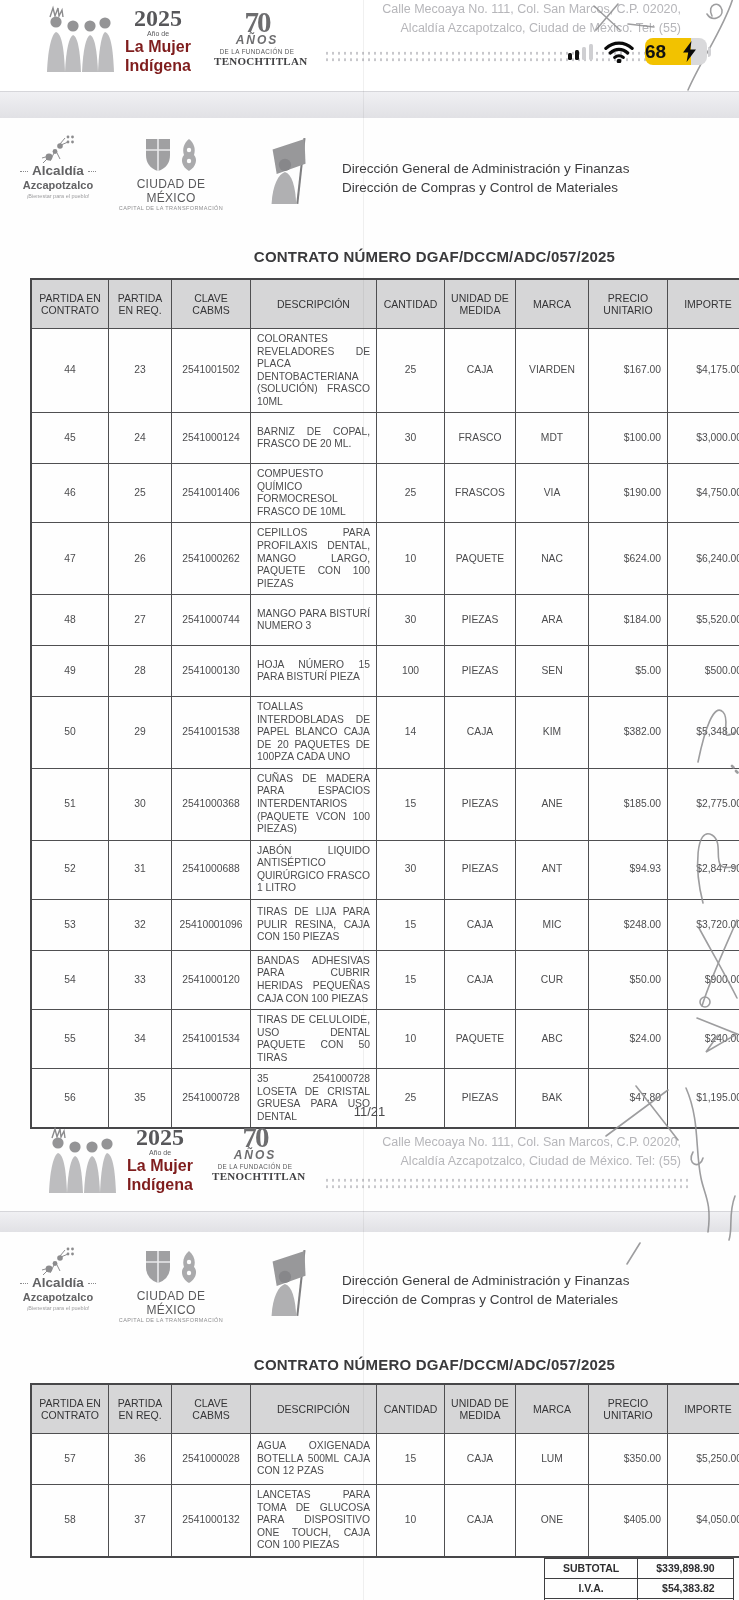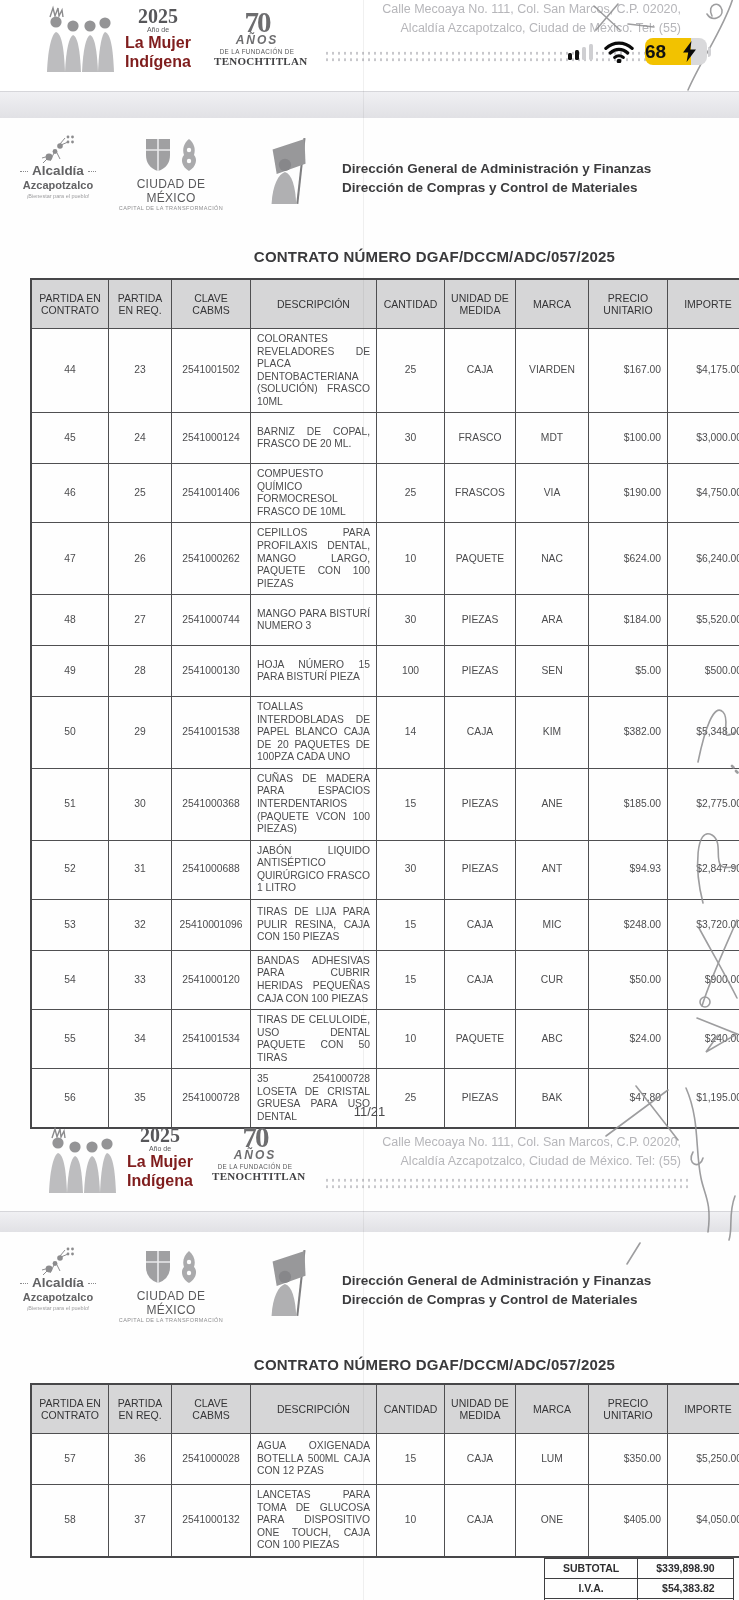--- a/index.html
+++ b/index.html
@@ -36,21 +36,21 @@
   .logo-alcaldia{width:96px;text-align:center;color:#626264;}
   .logo-alcaldia .name{font-size:13.5px;font-weight:700;line-height:1.1;display:flex;align-items:center;justify-content:center;gap:4px;}
   .logo-alcaldia .name .dash{display:inline-block;width:8px;border-top:1.5px dotted #8a8a8c;}
   .logo-alcaldia .name2{font-size:11px;font-weight:700;line-height:1.15;}
   .logo-alcaldia .tag{font-size:5.5px;color:#9c9c9e;margin-top:2px;}
   .logo-cdmx{width:118px;margin-left:6px;text-align:center;color:#59595b;}
   .logo-cdmx .emblems{display:flex;justify-content:center;gap:6px;height:40px;align-items:flex-end;}
   .logo-cdmx .t1{font-size:12px;font-weight:400;letter-spacing:.3px;margin-top:3px;}
   .logo-cdmx .t2{font-size:5.5px;letter-spacing:.4px;color:#8e8e90;}
   .logo-flag{width:62px;margin-left:28px;padding-top:2px;}
-  .dir-text{margin-left:22px;padding-top:26px;font-weight:700;font-size:13.5px;color:#3c3c3e;line-height:1.4;}
+  .dir-text{margin-left:22px;padding-top:26px;font-weight:400;font-size:13.5px;color:#3c3c3e;line-height:1.4;}
 
   .contract-title{margin-top:18px;margin-left:130px;text-align:center;font-size:15px;font-weight:700;color:#39393b;letter-spacing:.2px;}
 
   
   table.contract-table{border-collapse:collapse;table-layout:fixed;margin:13px 0 0 30px;width:662px;color:#4c4c4e;border:2px solid #474749;}
   .contract-table th{background:#d6d6d7;border:1px solid #4f4f51;font-weight:400;font-size:10.5px;line-height:1.18;color:#353537;height:44px;padding:2px 3px;text-align:center;}
   .contract-table td{border:1px solid #4f4f51;font-size:10.3px;line-height:1.22;padding:5px 4px;height:40px;vertical-align:middle;}
   .contract-table td.c0,.contract-table td.c1,.contract-table td.c2,.contract-table td.c4,.contract-table td.c5,.contract-table td.c6{text-align:center;}
   .contract-table td.c3{text-align:justify;padding:4px 6px;}
   .contract-table td.c7,.contract-table td.c8{text-align:right;padding-right:6px;}
@@ -61,21 +61,21 @@
   .totals-table td{border:1.5px solid #3e3e40;font-size:10.5px;font-weight:700;padding:3px 18px;height:13px;}
   .totals-table .t-label{width:66px;text-align:center;}
   .totals-table .t-value{width:78px;text-align:right;}
 
   
   .page-number{position:absolute;left:0;width:100%;bottom:92px;text-align:center;font-size:13px;color:#4a4a4c;}
   .doc-footer{position:absolute;left:0;right:0;bottom:4px;height:84px;}
   .footer-abs{position:relative;height:84px;}
   .women{position:absolute;left:44px;top:2px;}
   .year-block{position:absolute;left:122px;top:2px;text-align:center;color:#57575a;width:76px;}
-  .year-block .y{font-family:"Liberation Serif",serif;font-size:20px;font-weight:700;line-height:1;}
+  .year-block .y{font-family:"Liberation Serif",serif;font-size:24px;font-weight:700;line-height:1;}
   .year-block .ys{font-size:7px;line-height:1.2;}
   .year-block .yl{font-size:16px;font-weight:700;color:#7f1d1d;line-height:1.15;}
   .anniv-block{position:absolute;left:212px;top:0;text-align:center;color:#6d6d6f;width:86px;}
   .anniv-block .n{font-family:"Liberation Serif",serif;font-size:29px;font-weight:700;letter-spacing:-2px;line-height:1;}
   .anniv-block .a{font-size:12px;font-weight:700;letter-spacing:2px;margin-top:-4px;font-style:italic;}
   .anniv-block .s{font-size:6.3px;letter-spacing:.4px;margin-top:1px;color:#58585a;}
   .anniv-block .t{font-family:"Liberation Serif",serif;font-size:11px;font-weight:700;letter-spacing:.3px;color:#424244;}
   .footer-address{position:absolute;right:58px;top:10px;text-align:right;font-size:12.5px;line-height:1.5;color:#b6b6ba;}
   .chain{position:absolute;left:324px;right:48px;top:54px;height:13px;background-image:radial-gradient(circle,#c8c8cc 1.1px,transparent 1.5px);background-size:6px 6.5px;}
 

